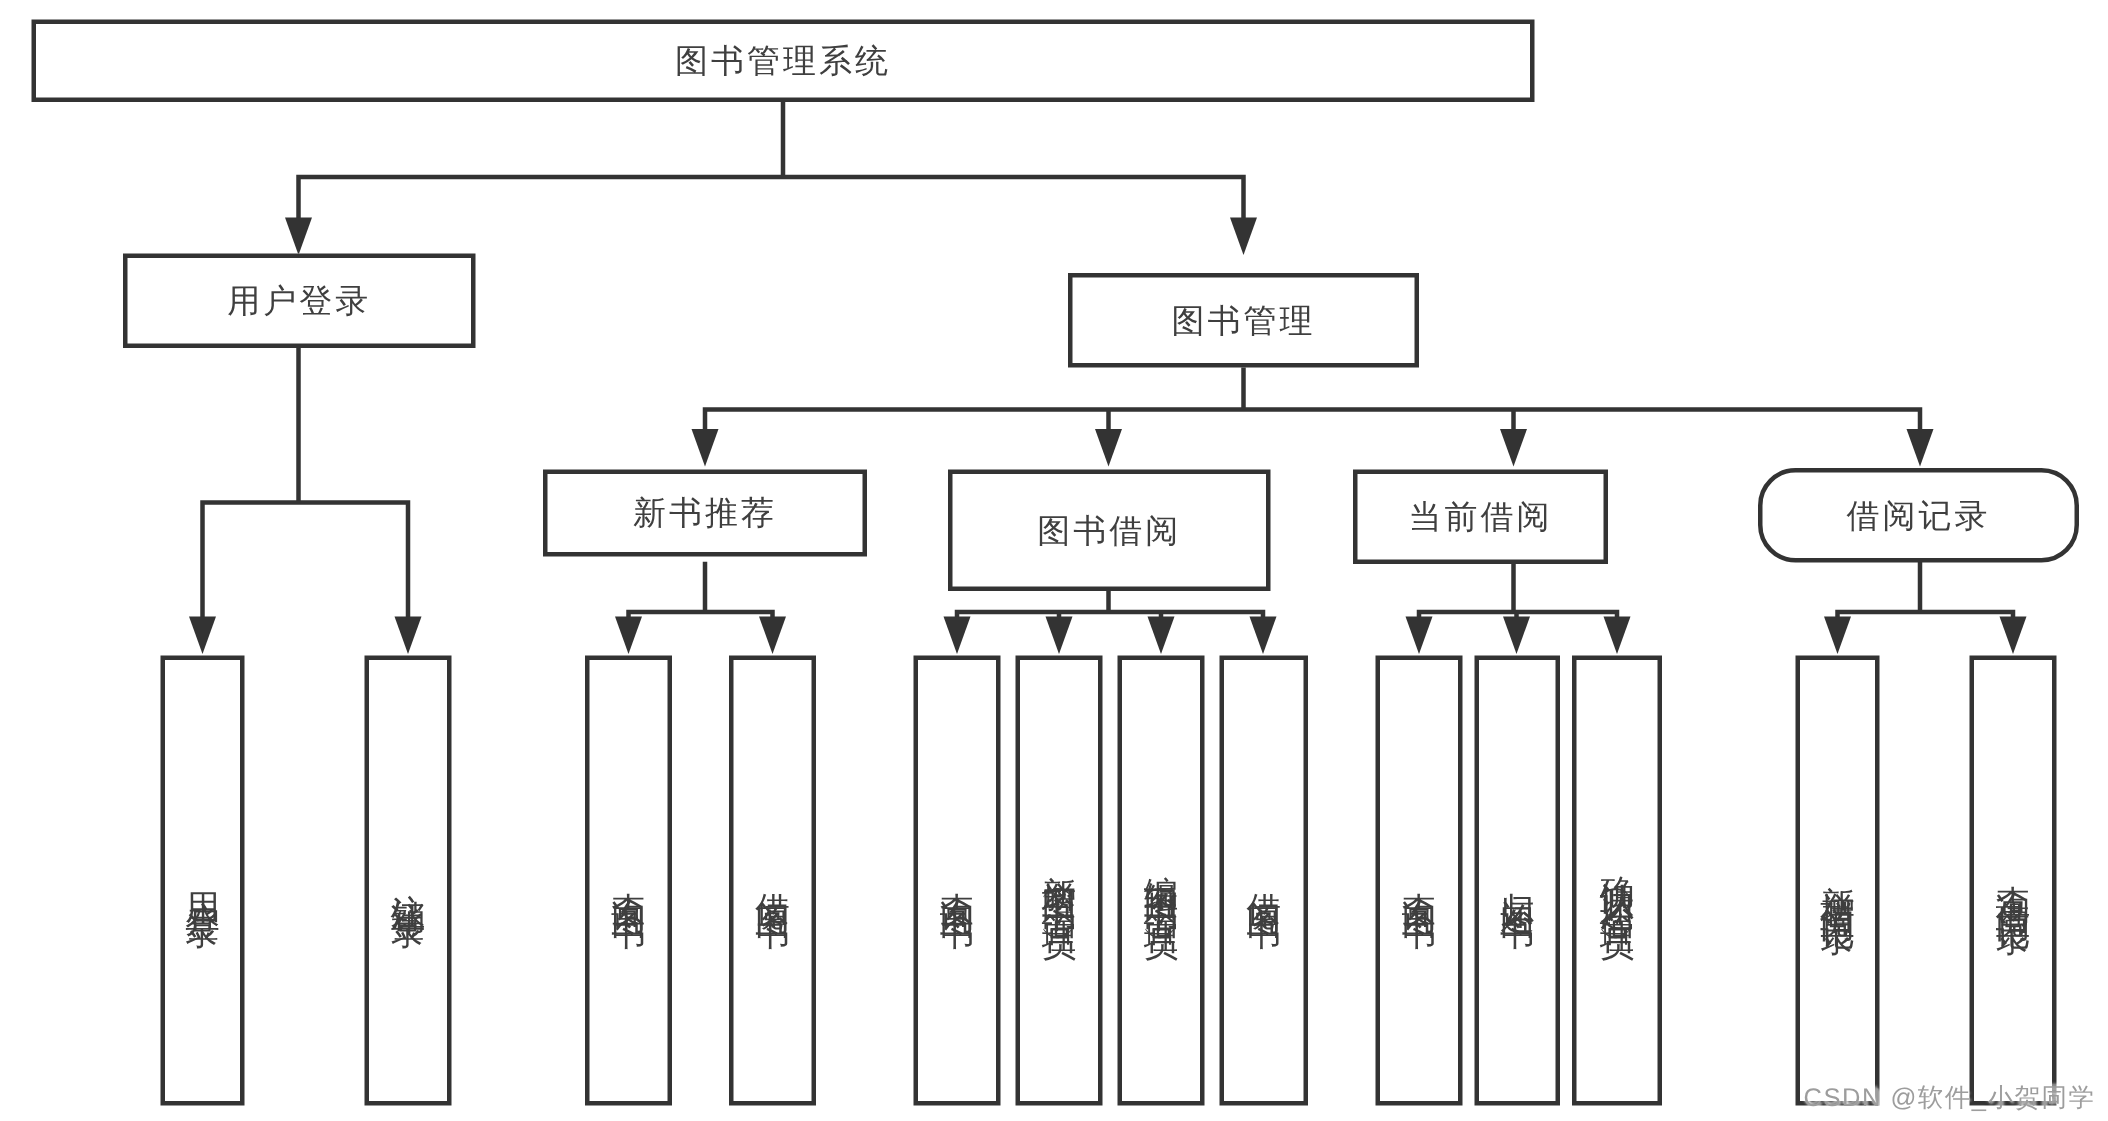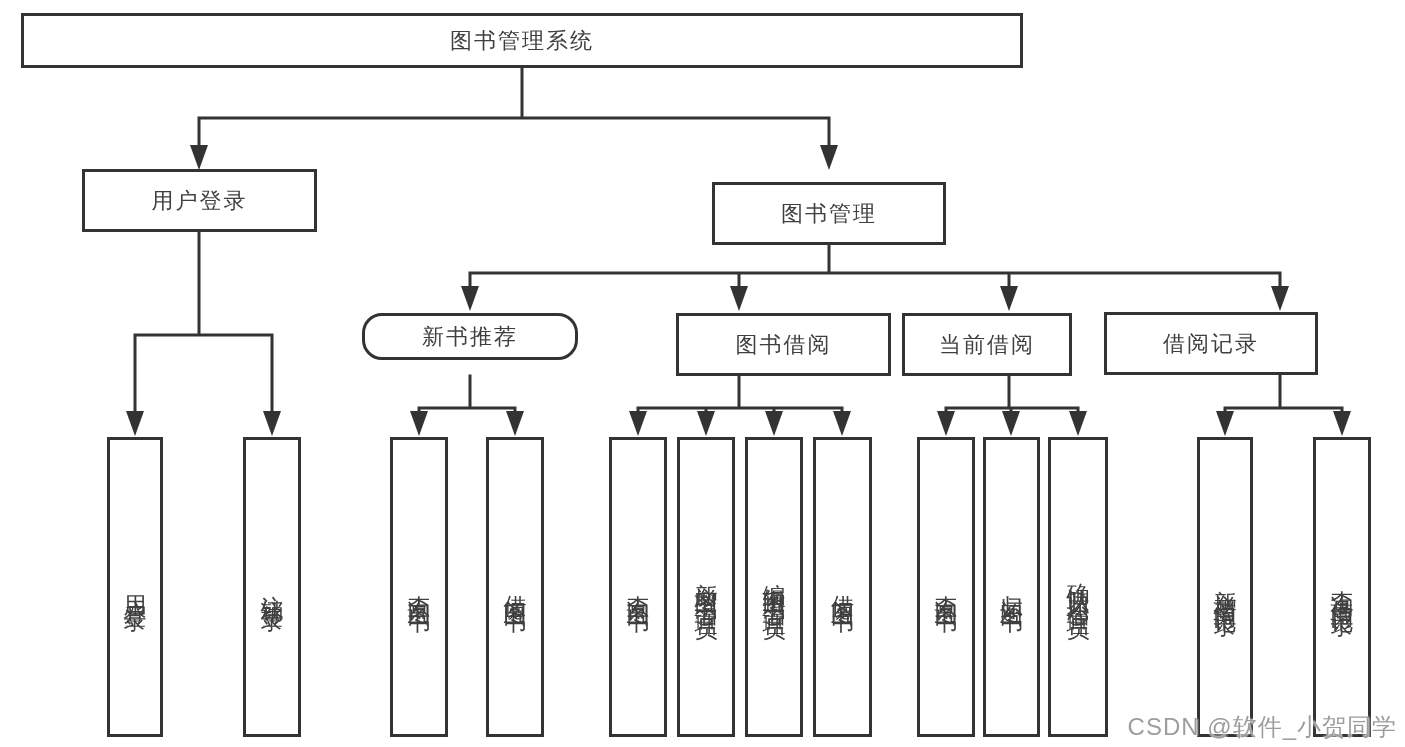--- a/index.html
+++ b/index.html
@@ -43,21 +43,21 @@
     writing-mode: vertical-rl;
     text-orientation: mixed;
     letter-spacing: 5px;
     line-height: 1;
   }
   #watermark {
     position: absolute;
     right: 8px;
     bottom: 4px;
     z-index: 3;
-    font-size: 24px;
+    font-size: 17px;
     color: #9d9d9d;
     letter-spacing: 1px;
     text-shadow: 1px 1px 2px rgba(255,255,255,0.95), -1px -1px 2px rgba(255,255,255,0.95);
     white-space: nowrap;
   }
 </style>
 </head>
 <body>
 
 <div id="stage">
@@ -92,24 +92,24 @@
       <polygon points="1216,411 1234,411 1225,436"></polygon>
       <polygon points="1333,411 1351,411 1342,436"></polygon>
     </g>
   </svg>
 
   <div class="hbox" style="left:21px; top:13px; width:1002px; height:55px;">图书管理系统</div>
 
   <div class="hbox" style="left:82px; top:169px; width:235px; height:63px;">用户登录</div>
   <div class="hbox" style="left:712px; top:170px; width:234px; height:63px;margin-top:12px;">图书管理</div>
 
-  <div class="hbox" style="left:362px; top:313px; width:216px; height:47px;border-radius:20px;">新书推荐</div>
-  <div class="hbox" style="left:632px; top:313px; width:215px; height:63px;margin-left:44px;">图书借阅</div>
+  <div class="hbox" style="left:362px; top:313px; width:216px; height:58px;">新书推荐</div>
+  <div class="hbox" style="left:632px; top:313px; width:215px; height:81px;">图书借阅</div>
   <div class="hbox" style="left:902px; top:313px; width:170px; height:63px;">当前借阅</div>
-  <div class="hbox" style="left:1104px; top:312px; width:214px; height:63px;">借阅记录</div>
+  <div class="hbox" style="left:1172px; top:312px; width:214px; height:63px;border-radius:25px;">借阅记录</div>
 
   <div class="vbox" style="left:107px; top:437px; width:56px; height:300px;">
     <span>用户登录</span>
   </div>
   <div class="vbox" style="left:243px; top:437px; width:58px; height:300px;">
     <span>注销登录</span>
   </div>
 
   <div class="vbox" style="left:390px; top:437px; width:58px; height:300px;">
     <span>查询图书</span>

